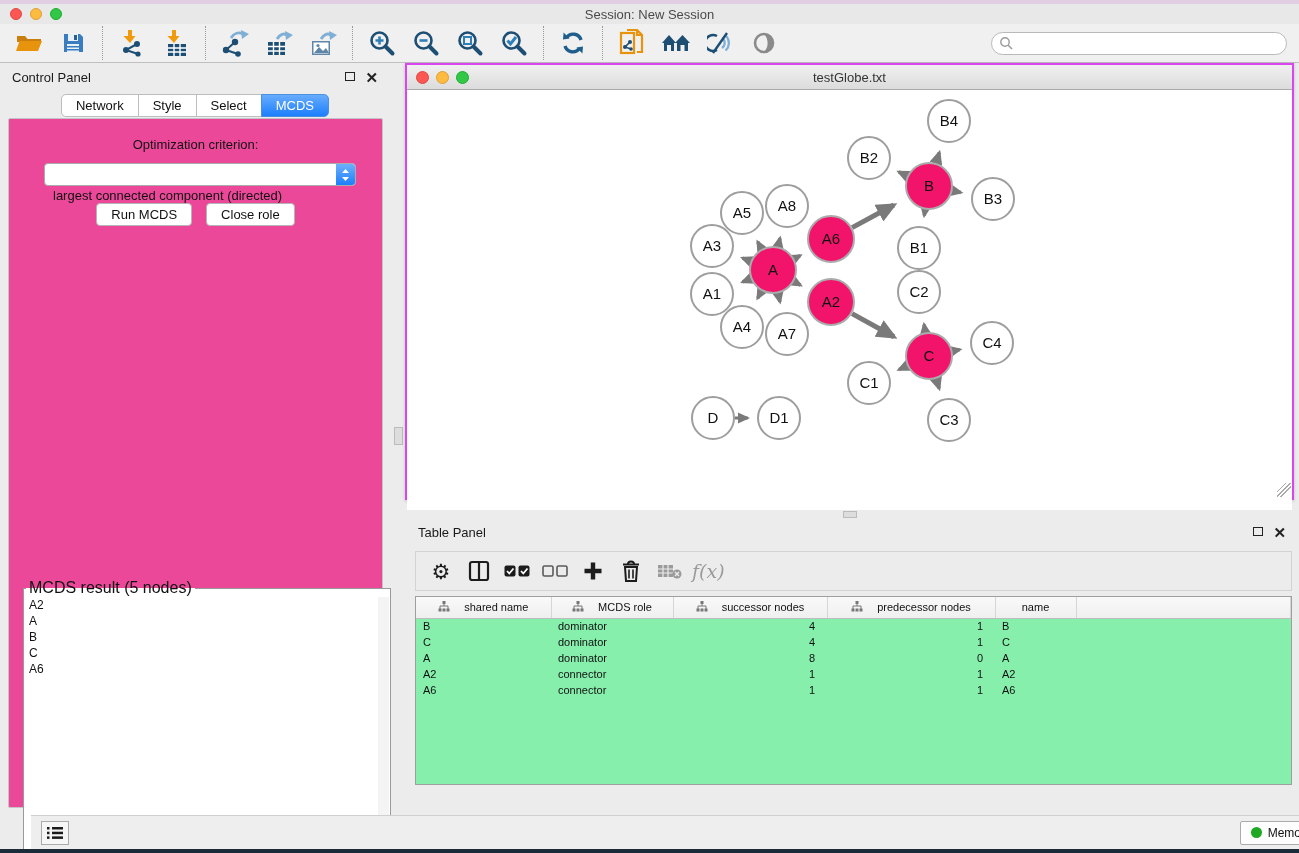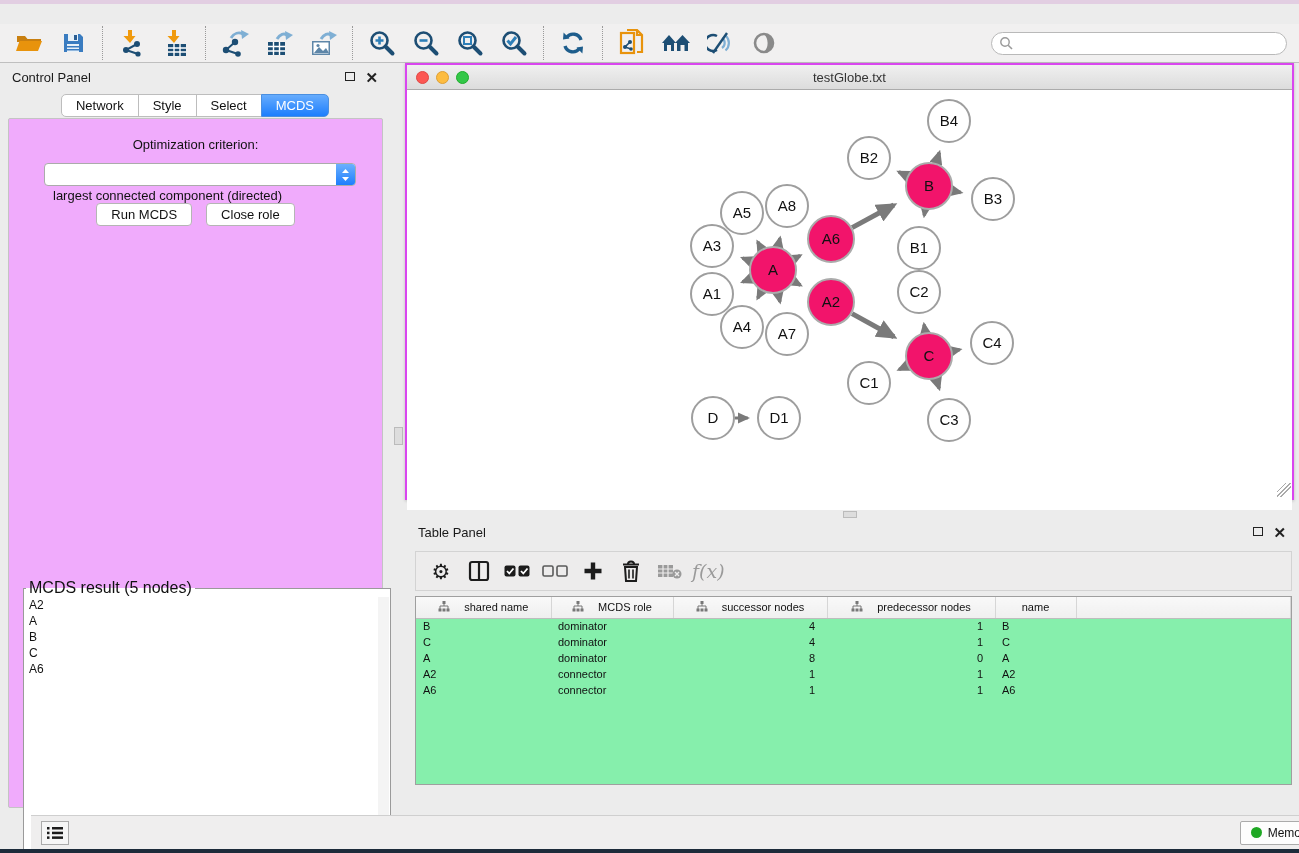--- a/index.html
+++ b/index.html
@@ -38,21 +38,21 @@
 
   .cp-tabs { position:absolute; left:0; top:31px; width:100%; display:flex; justify-content:center; }
   .seg { display:flex; }
   .seg .tab { font-size:13px; color:#111; background:#fff; border:1px solid #BDBDBD; margin-left:-1px;
               padding:3px 14px; cursor:pointer; }
   .seg .tab:first-child { border-radius:5px 0 0 5px; margin-left:0; }
   .seg .tab:last-child { border-radius:0 5px 5px 0; }
   .seg .tab.active { background:linear-gradient(#66ACFD,#1D7EFD); border-color:#4A8FE0; color:#fff; }
 
   .cp-body { position:absolute; left:8px; top:55px; width:375px; height:690px;
-             background:#f0abfc; border:1px solid #C4C4C4; border-radius:2px; }
+             background:#ec4899; border:1px solid #C4C4C4; border-radius:2px; }
   .opt-label { text-align:center; margin-top:18px; font-size:13px; color:#111; }
   .criterion { position:absolute; left:35px; top:44px; width:312px; height:23px; background:#fff;
                border:1px solid #ABABAB; border-radius:4px; display:flex; align-items:center; cursor:pointer; }
   .criterion .val { flex:1; font-size:13px; padding-left:8px; color:#111; white-space:nowrap;margin-top:42px; }
   .stepper { width:19px; height:21px; background:linear-gradient(#6CB0FE,#1D7EFD); border-radius:0 3px 3px 0;
              display:flex; flex-direction:column; align-items:center; justify-content:center; color:#fff; }
   .stepper svg { display:block; }
   .cp-buttons { position:absolute; left:0; top:84px; width:100%; display:flex; justify-content:center; gap:14px; }
   .mac-btn { background:#fff; border:1px solid #B5B5B5; border-radius:4px; font-size:13px; color:#111;
              padding:3px 14px; cursor:pointer; font-family:"Liberation Sans",sans-serif; }
@@ -120,20 +120,28 @@
   .bottom-strip { position:absolute; left:0; top:849px; width:100%; height:4px; background:#1C2B3A; }
 
   svg.icon { display:block; }
 </style>
 </head>
 <body>
 
 <div class="app">
 
   <div class="top-strip"></div>
+  <div class="titlebar">
+    <div class="traffic">
+      <div class="tl red"></div>
+      <div class="tl yel"></div>
+      <div class="tl grn"></div>
+    </div>
+    <div class="wtitle">Session: New Session</div>
+  </div>
 
   <div class="toolbar">
     <div class="tgroup">
       <div class="tbtn">
         <svg class="icon" width="28" height="24" viewBox="0 0 28 24">
           <path d="M2 5 h8 l2.5 3 H26 v3 H2 z" fill="#C87F10"></path>
           <path d="M4.5 10 H27 L23 20 H1 z" fill="#E8930C"></path>
         </svg>
       </div>
       <div class="tbtn">

